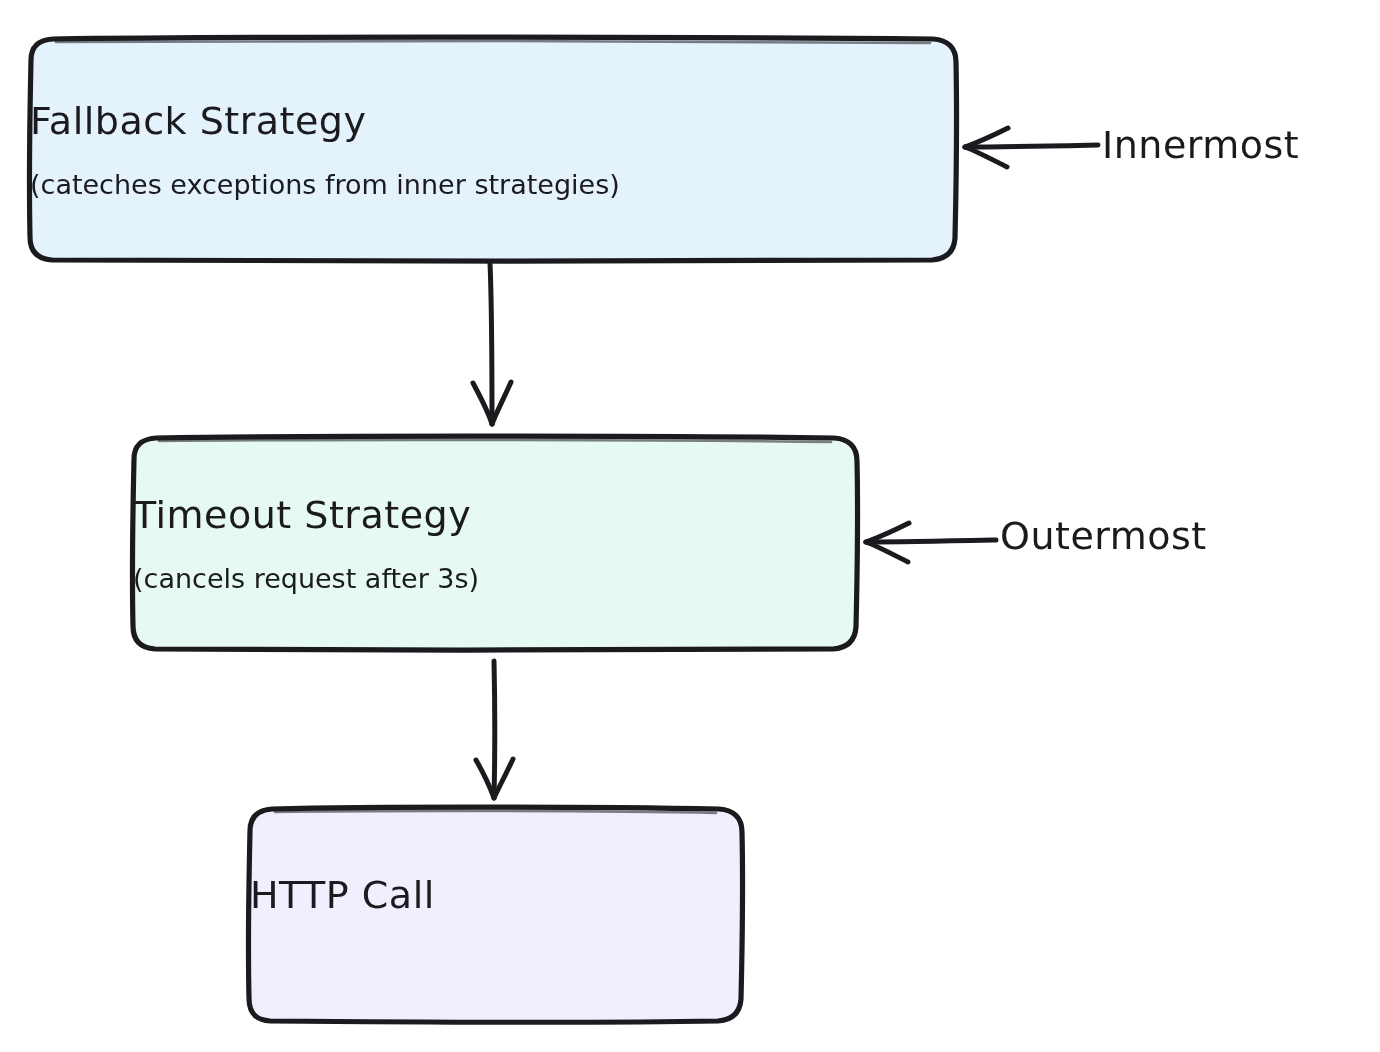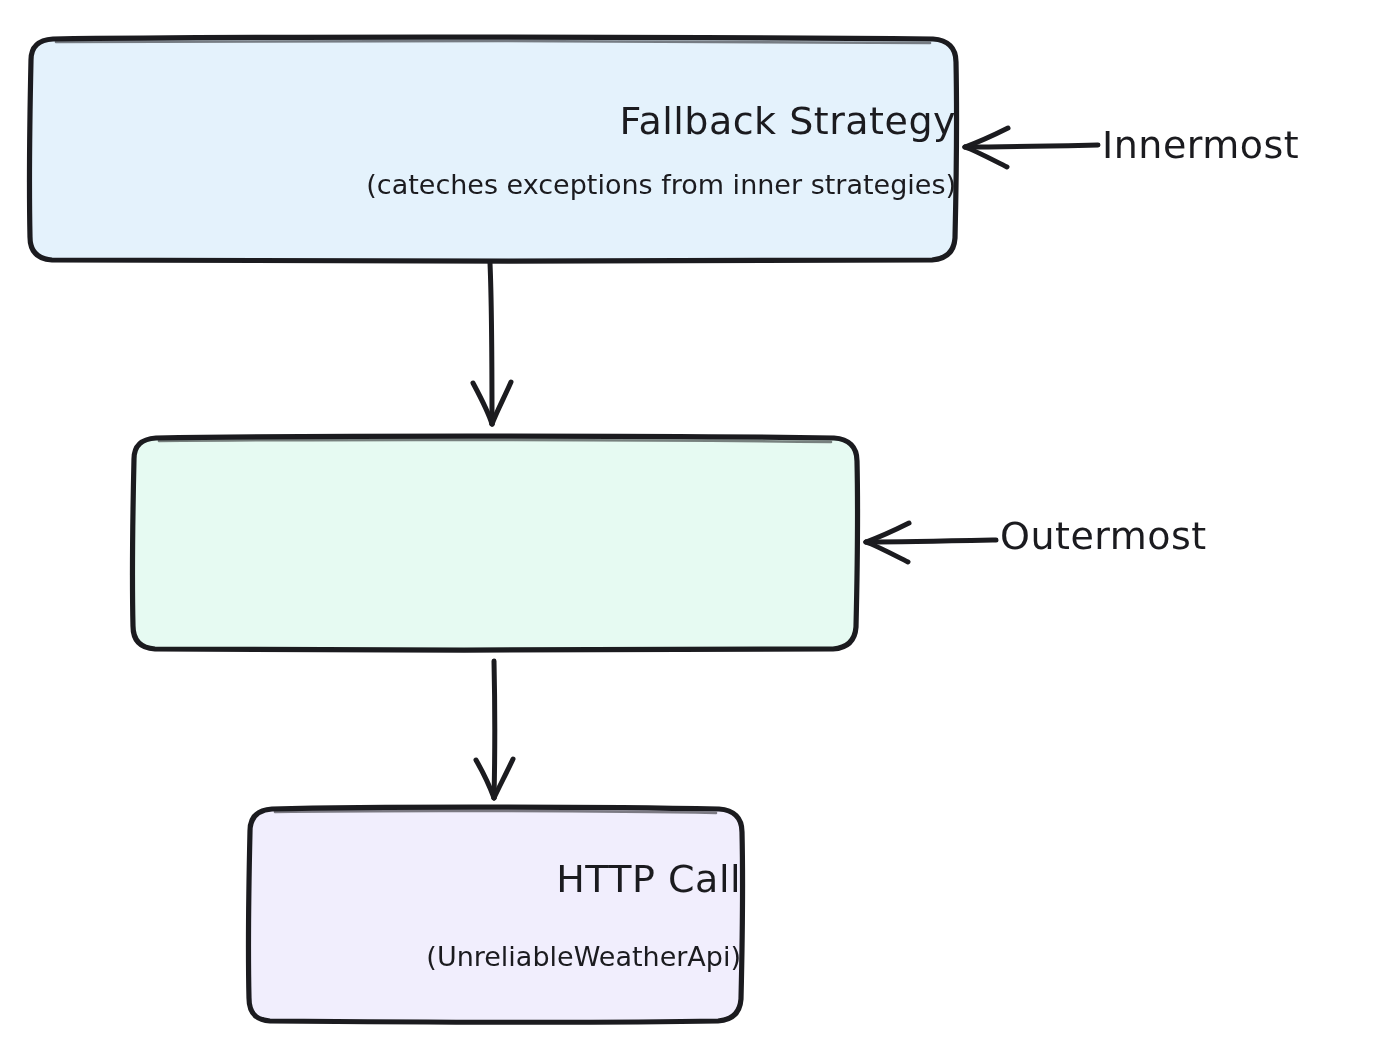--- a/index.html
+++ b/index.html
@@ -26,21 +26,21 @@
     top: 0;
     width: 1380px;
     height: 1052px;
   }
 
   
   .node {
     position: absolute;
     display: flex;
     flex-direction: column;
-    align-items: flex-end;
+    align-items: flex-start;
     justify-content: center;
     box-sizing: border-box;
     text-align: center;
     color: #1b1b1f;
   }
   .node .title {
     font-family: "DejaVu Sans", sans-serif;
     font-weight: 400;
     letter-spacing: 0.5px;
   }
@@ -130,23 +130,26 @@
       <path d="M909,523 C893,531 877,538 866,542" fill="none" stroke="#1b1b1f" stroke-width="5" stroke-linecap="round"></path>
       <path d="M908,562 C892,554 877,546 866,542" fill="none" stroke="#1b1b1f" stroke-width="5" stroke-linecap="round"></path>
     </g>
   </svg>
 
   <div class="node" id="node-fallback">
     <div class="title">Fallback Strategy</div>
     <div class="sub">(cateches exceptions from inner strategies)</div>
   </div>
 
+  <div class="node" id="node-timeout">
+    <div class="title">Timeout Strategy</div>
+    <div class="sub">(cancels request after 3s)</div>
+  </div>
 
   <div class="node" id="node-http">
     <div class="title">HTTP Call</div>
-    <div class="sub">(UnreliableWeatherApi)</div>
   </div>
 
   <div class="annotation-label" id="label-outermost">Innermost</div>
 
   <div class="annotation-label" id="label-innermost">Outermost</div>
 
 </div>
 
 </body></html>

